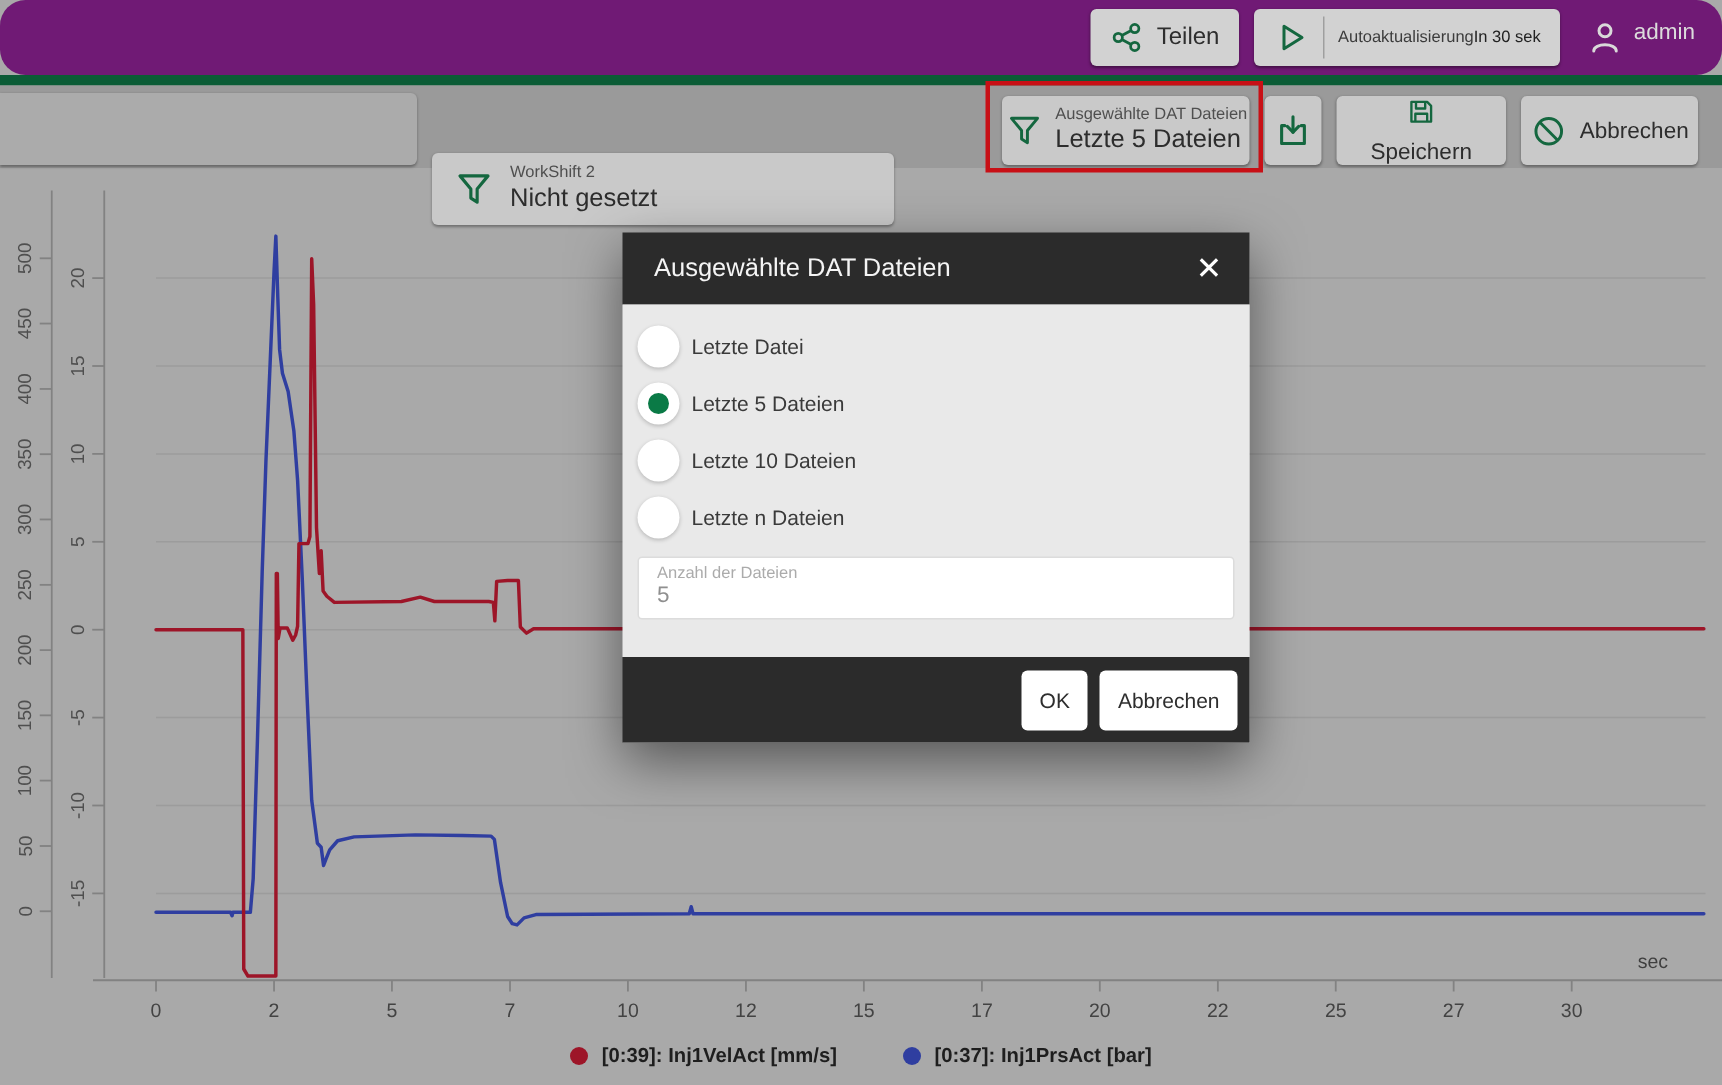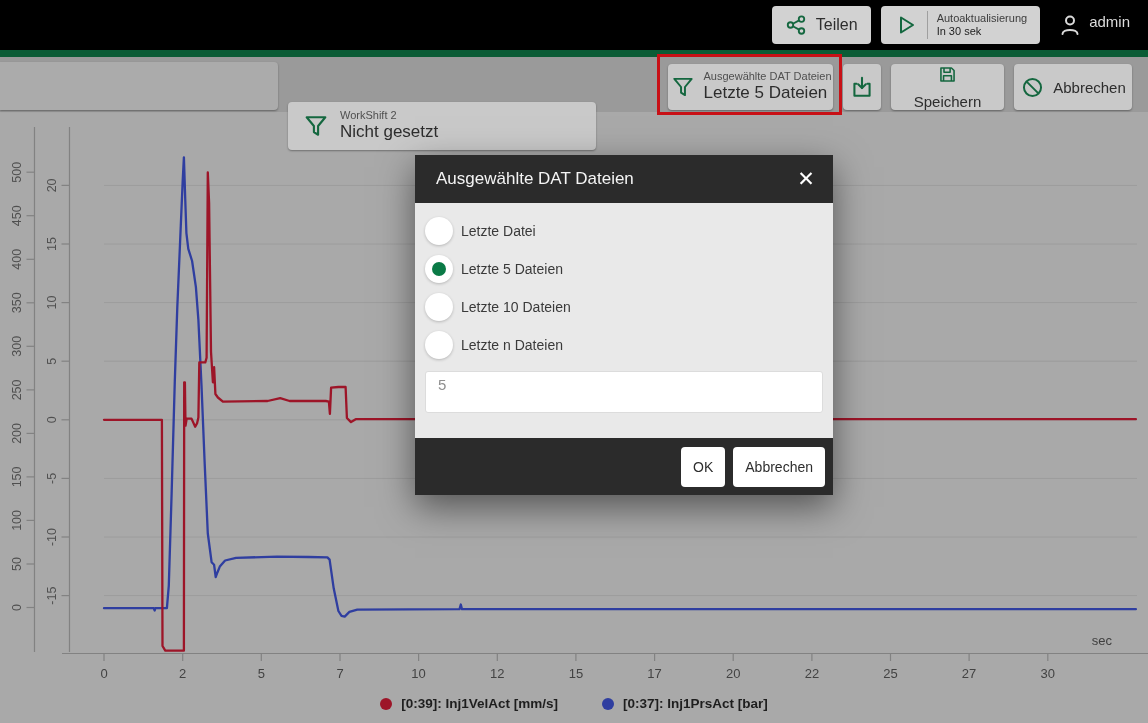--- a/index.html
+++ b/index.html
@@ -1,25 +1,25 @@
 <!DOCTYPE html>
 <html><head>
 <meta charset="utf-8">
 <style>
   * { margin:0; padding:0; box-sizing:border-box; }
   html,body { width:1148px; height:723px; overflow:hidden;
     font-family:"Liberation Sans", sans-serif; background:#a9a9a9; position:relative; }
 
   
-  .topbar { position:absolute; left:0; top:0; width:1148px; height:50px; background:#000000;
-    display:flex; align-items:center; justify-content:flex-end; gap:10px; padding-right:10px; }
+  .topbar { position:absolute; left:0; top:0; width:1148px; height:50px; background:#701a75;
+    display:flex; align-items:center; justify-content:flex-end; gap:10px; padding-right:10px;border-radius:17px; }
   .tb-btn { height:38px; background:#d2d2d2; border-radius:4px; display:flex; align-items:center;
     gap:9px; padding:0 13px; box-shadow:0 1px 2px rgba(0,0,0,.4); cursor:default; }
   .tb-btn .lbl { font-size:16px; color:#2e2e2e; }
-  .auto-txt { display:flex; flex-direction:column; justify-content:center; line-height:1.15; }
+  .auto-txt { display:flex; justify-content:center; line-height:1.15;align-items:flex-end; }
   .auto-txt .s { font-size:11px; color:#3c3c3c; }
   .auto-txt .b { font-size:11px; color:#222; }
   .vdiv { width:1px; height:28px; background:#9f9f9f; }
   .user { display:flex; align-items:flex-start; gap:7px; color:#dcdcdc; font-size:15px; padding:0 8px; }
 
   .greenstrip { position:absolute; left:0; top:50px; width:1148px; height:7px; background:#0b5c36; }
 
   
   .toolbar { position:absolute; left:0; top:57px; width:1148px; height:55px; background:#9a9a9a; }
   .t-btn { position:absolute; background:#c9c9c9; border-radius:4px; box-shadow:0 1px 2px rgba(0,0,0,.35);
@@ -289,20 +289,21 @@
         </span>
       <span class="radio-lbl">Letzte 10 Dateien</span>
     </div>
     <div class="radio-row">
       <span class="radio">
           <span class="dot"></span>
         </span>
       <span class="radio-lbl">Letzte n Dateien</span>
     </div>
     <div class="m-input">
+      <span class="flabel">Anzahl der Dateien</span>
       <input type="text" value="5" style="">
     </div>
   </div>
   <div class="m-foot">
     <button class="m-btn">OK</button>
     <button class="m-btn">Abbrechen</button>
   </div>
 </div>
 
 </body></html>

